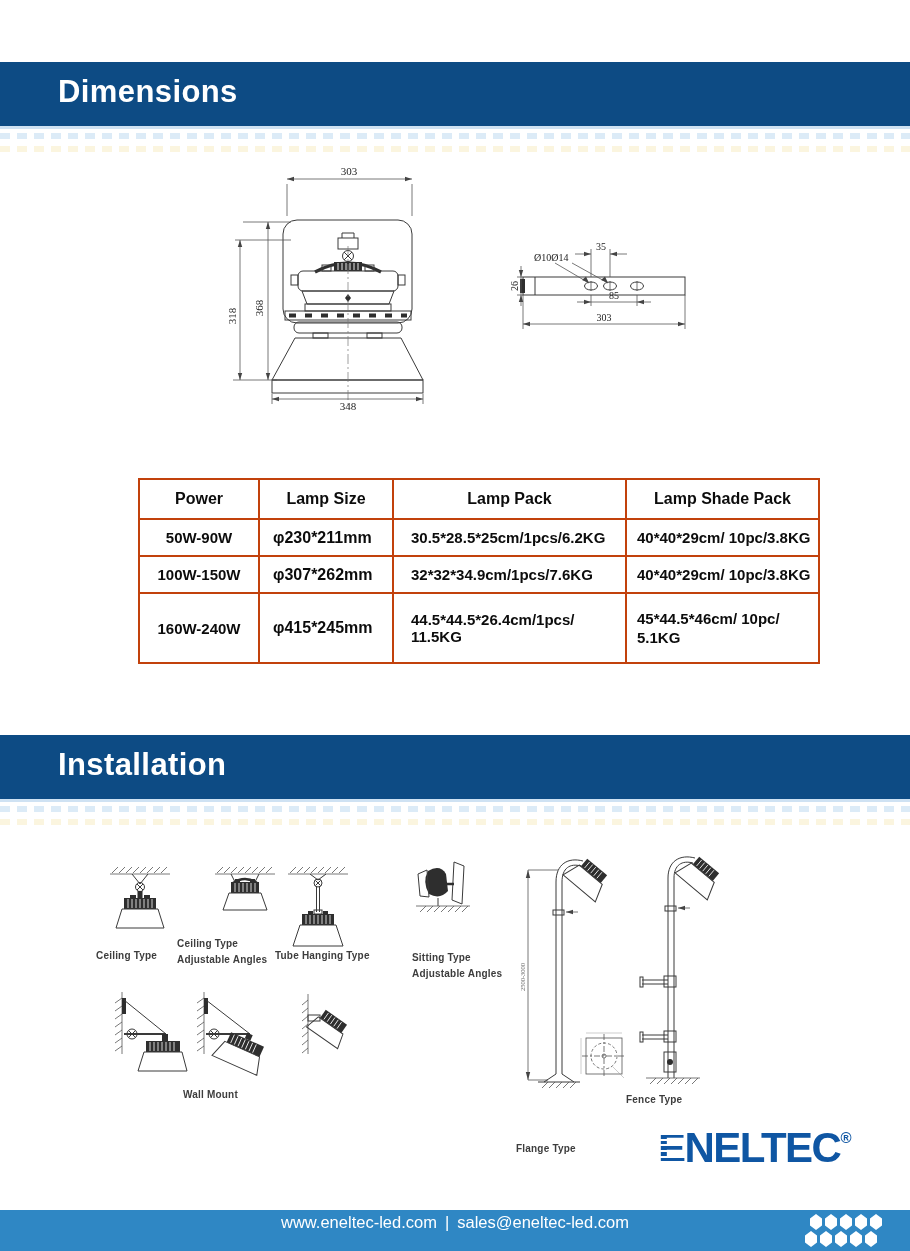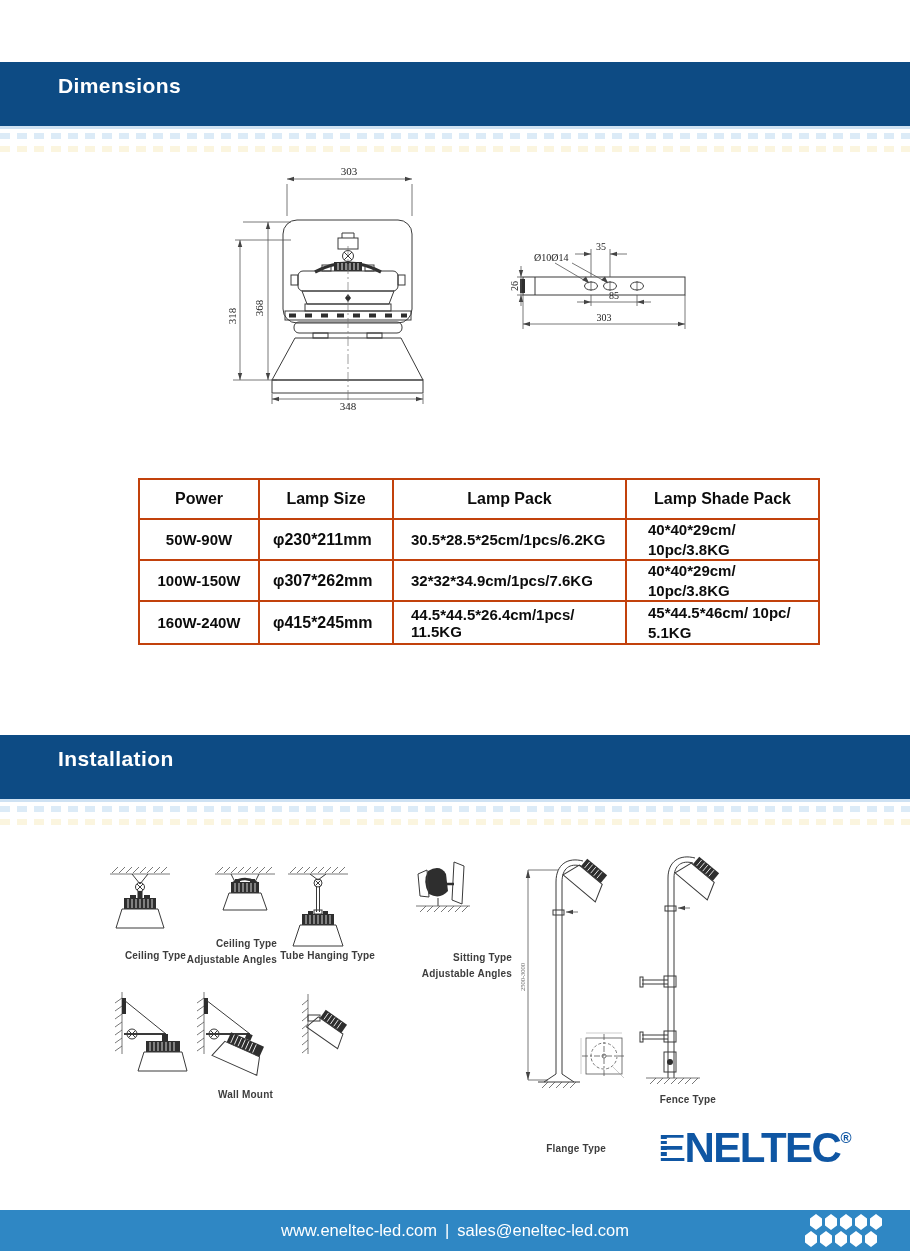--- a/index.html
+++ b/index.html
@@ -1,58 +1,58 @@
 <!DOCTYPE html>
 <html><head>
 <meta charset="utf-8">
 <style>
   * { margin:0; padding:0; box-sizing:border-box; }
   body { background:#e8e8e8; font-family:"Liberation Sans", sans-serif; }
   .page { position:relative; width:910px; height:1251px; background:#ffffff; overflow:hidden; margin:0 auto; font-family:"Liberation Sans", sans-serif; }
 
   .banner { position:absolute; left:0; width:910px; height:67px; background:#0d4b84; border-bottom:3px solid #cfe2f3; }
-  .banner .title { position:absolute; left:58px; top:12px; color:#ffffff; font-size:21px; font-weight:bold; letter-spacing:0.4px; }
+  .banner .title { position:absolute; left:58px; top:12px; color:#ffffff; font-size:31px; font-weight:bold; letter-spacing:0.4px; }
   .banner-dimensions { top:62px; }
   .banner-installation { top:735px; }
 
   .dash-row { position:absolute; left:0; width:910px; height:6px; }
   .dash-a { background:repeating-linear-gradient(90deg,#dcebf7 0 10px,rgba(0,0,0,0) 10px 17px); }
   .dash-b { background:repeating-linear-gradient(90deg,#fbf5df 0 10px,rgba(0,0,0,0) 10px 17px); }
 
   svg { position:absolute; overflow:visible; }
   .ln { stroke:#3a3a3a; fill:none; stroke-width:1; }
   .dk { fill:#2e2e2e; stroke:none; }
   .thin { stroke:#555; stroke-width:0.8; fill:none; }
   .dim-text { font-family:"Liberation Serif", serif; font-size:11px; fill:#222; }
   .dim-text-s { font-family:"Liberation Serif", serif; font-size:10px; fill:#222; }
   .arr { fill:#444; stroke:none; }
 
   .pack-table { position:absolute; left:138px; top:478px; border-collapse:collapse; table-layout:fixed; }
   .pack-table th, .pack-table td { border:2px solid #c2410c; font-weight:bold; color:#0c0c0c; vertical-align:middle; }
   .pack-table th { font-size:16px; text-align:center; height:40px; }
-  .row-a { height:37px;border-radius:13px; } .row-b { height:43px; }
+  .row-a { height:37px;border-radius:13px; } .row-b { height:70px; }
   td.c0 { text-align:center; font-size:15px; }
   td.c1 { padding-left:13px; font-size:16px; }
   td.c2 { padding-left:17px; font-size:15px; }
-  td.c3 { padding-left:21px; font-size:15px; line-height:1.3; }
-
-  .diag-label { position:absolute; font-size:10px; font-weight:bold; color:#3d3d3d; text-align:right; line-height:1.55; letter-spacing:0.2px; }
+  td.c3 { padding-left:10px; font-size:15px; line-height:1.3; }
+
+  .diag-label { position:absolute; font-size:10px; font-weight:bold; color:#3d3d3d; text-align:left; line-height:1.55; letter-spacing:0.2px; }
 
   .logo { position:absolute; left:658px; top:1127px; }
   .logo-name { font-size:42px; font-weight:bold; color:#0f56a3; letter-spacing:-1.5px; line-height:1; white-space:nowrap; }
   .stripe-e { color:#0f56a3; }
   @supports ((-webkit-background-clip:text) or (background-clip:text)) {
     .stripe-e { background:repeating-linear-gradient(to bottom,#0f56a3 0 3.6px,#ffffff 3.6px 5.6px);
                 -webkit-background-clip:text; background-clip:text; color:transparent; }
   }
   .logo-reg { font-size:15px; vertical-align:19px; letter-spacing:0; }
   .logo-tagline { font-size:20px; font-weight:bold; color:#0f56a3; margin-top:3px; word-spacing:7px; letter-spacing:0.2px; white-space:nowrap; }
 
   .footer { position:absolute; left:0; top:1210px; width:910px; height:41px; background:#2f87c4; }
-  .footer-text { position:absolute; left:0; top:11px; width:100%; text-align:center; color:#ffffff; font-size:16.5px; }
+  .footer-text { position:absolute; left:0; top:3px; width:100%; text-align:center; color:#ffffff; font-size:16.5px; }
   .footer-text span { margin:0 4px; }
   .hex-grid { position:absolute; left:810px; top:1214px; }
   .hex-row { display:flex; height:16px; }
   .hex-row2 { margin-top:1px; margin-left:-5px; }
   .hex { width:12px; height:16px; background:#ffffff; margin-right:3px;
          clip-path:polygon(50% 0,100% 28%,100% 72%,50% 100%,0 72%,0 28%); }
 </style>
 </head>
 <body>
 

